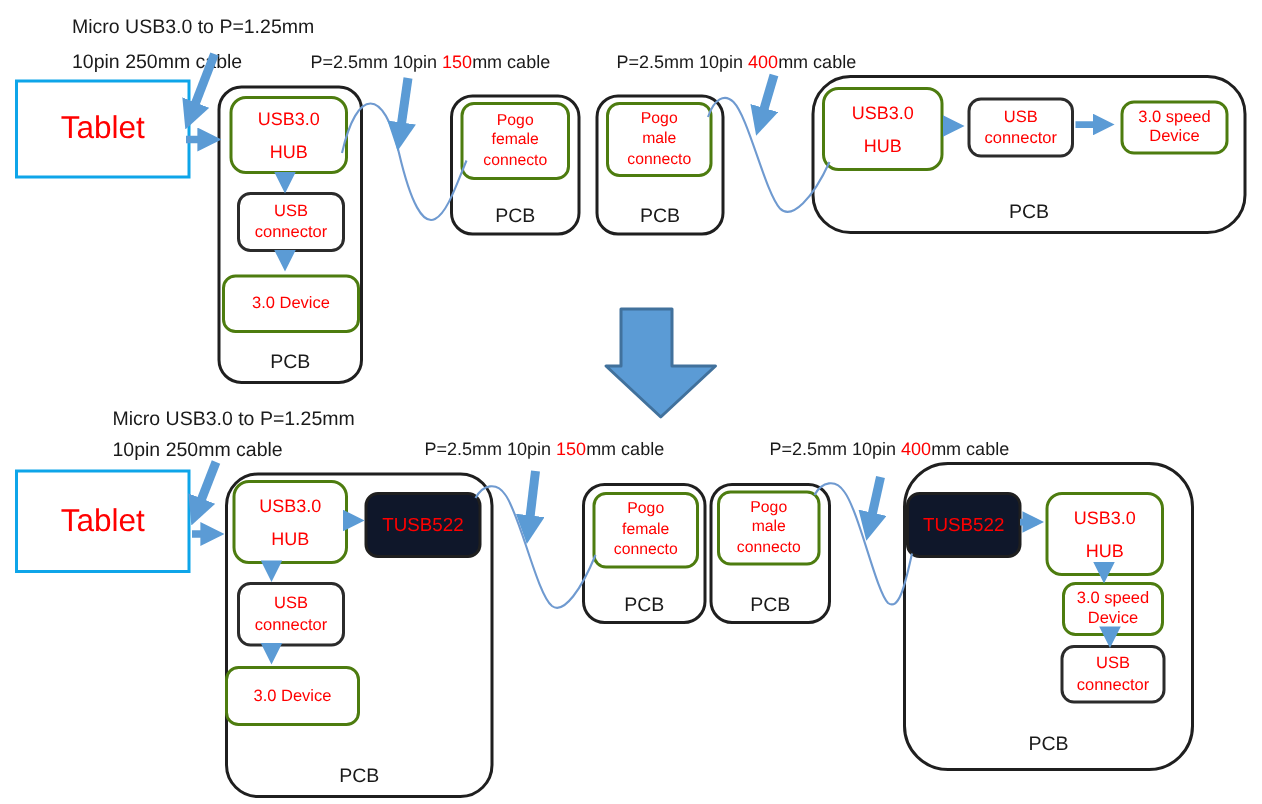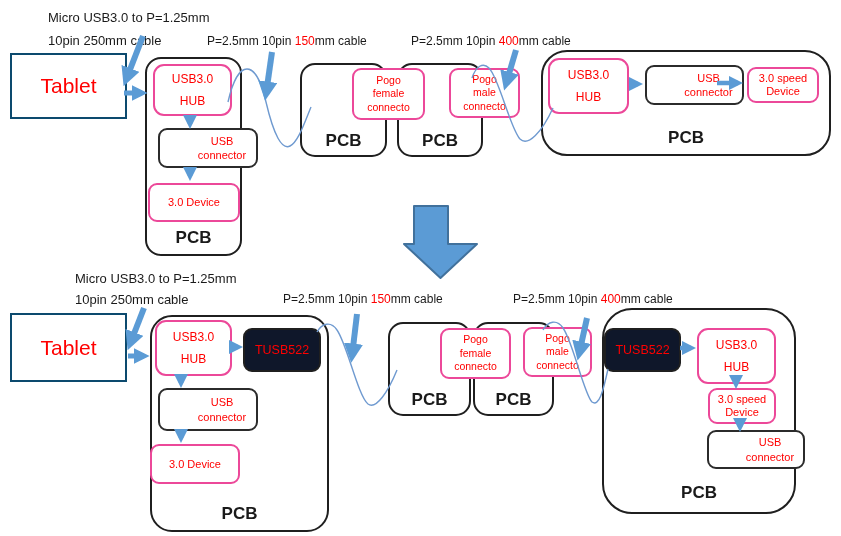--- a/index.html
+++ b/index.html
@@ -1,31 +1,31 @@
 <!DOCTYPE html>
 <html><head>
 <meta charset="utf-8">
 <style>
   html,body{margin:0;padding:0;background:#fff;}
   .stage{position:relative;width:841px;height:536px;background:#ffffff;overflow:hidden;
          font-family:"Liberation Sans",sans-serif;color:#1a1a1a;border-radius:13px;}
   .note{position:absolute;font-size:13px;white-space:nowrap;color:#1a1a1a;z-index:2;}
   .cable-label{position:absolute;font-size:12px;white-space:nowrap;color:#1a1a1a;z-index:2;}
   .cable-label .red{color:#ff0000;}
-  .tablet{position:absolute;border:2px solid #0c4a6e;background:#fff;display:flex;
+  .tablet{position:absolute;border:2px solid #0ea5e9;background:#fff;display:flex;
           align-items:center;justify-content:center;color:#ff0000;font-size:21px;z-index:2;}
   .pcb{position:absolute;border:2px solid #1f1f1f;border-radius:18px;background:#fff;z-index:1;}
-  .pcb-label{position:absolute;left:0;right:0;bottom:6px;text-align:center;font-size:17px;color:#1a1a1a;font-weight:bold;}
-  .box{position:absolute;border:2px solid #ec4899;border-radius:9px;background:#fff;
+  .pcb-label{position:absolute;left:0;right:0;bottom:6px;text-align:center;font-size:13px;color:#1a1a1a;}
+  .box{position:absolute;border:2px solid #4d7c0f;border-radius:9px;background:#fff;
        display:flex;align-items:center;justify-content:center;text-align:center;
        color:#ff0000;font-size:11px;line-height:1.3;white-space:pre-line;z-index:2;}
-  .box.dark{border-color:#2b2b2b;padding-left:28px;}
+  .box.dark{border-color:#2b2b2b;}
   .box.hub{font-size:12px;line-height:1.85;border-radius:11px;}
   .box.yellow{background:#0f172a;border-color:#1f1f1f;font-size:12.5px;}
-  .box.pogo{font-size:10.5px;line-height:1.28;margin-left:45px;}
+  .box.pogo{font-size:10.5px;line-height:1.28;}
   svg.overlay{position:absolute;left:0;top:0;z-index:3;pointer-events:none;}
 </style>
 </head>
 <body>
 
 <div class="stage">
 
   <div class="note" style="left:48px;top:10px">Micro USB3.0 to P=1.25mm</div>
   <div class="note" style="left:48px;top:33px">10pin 250mm cable</div>
 

